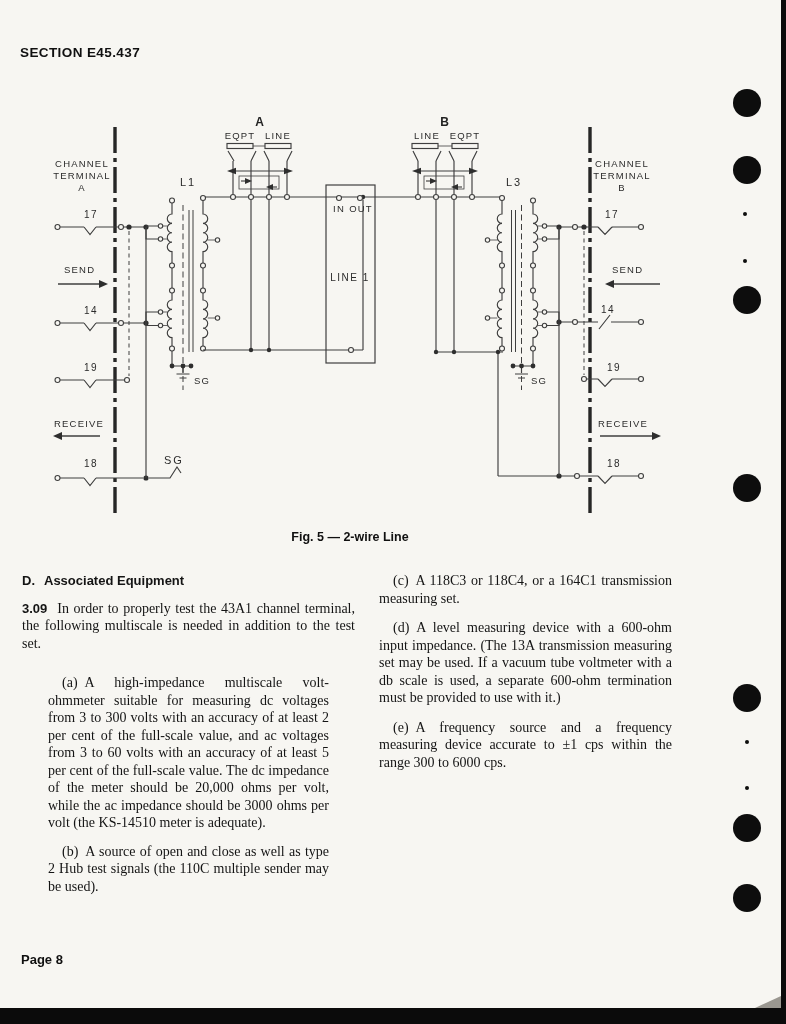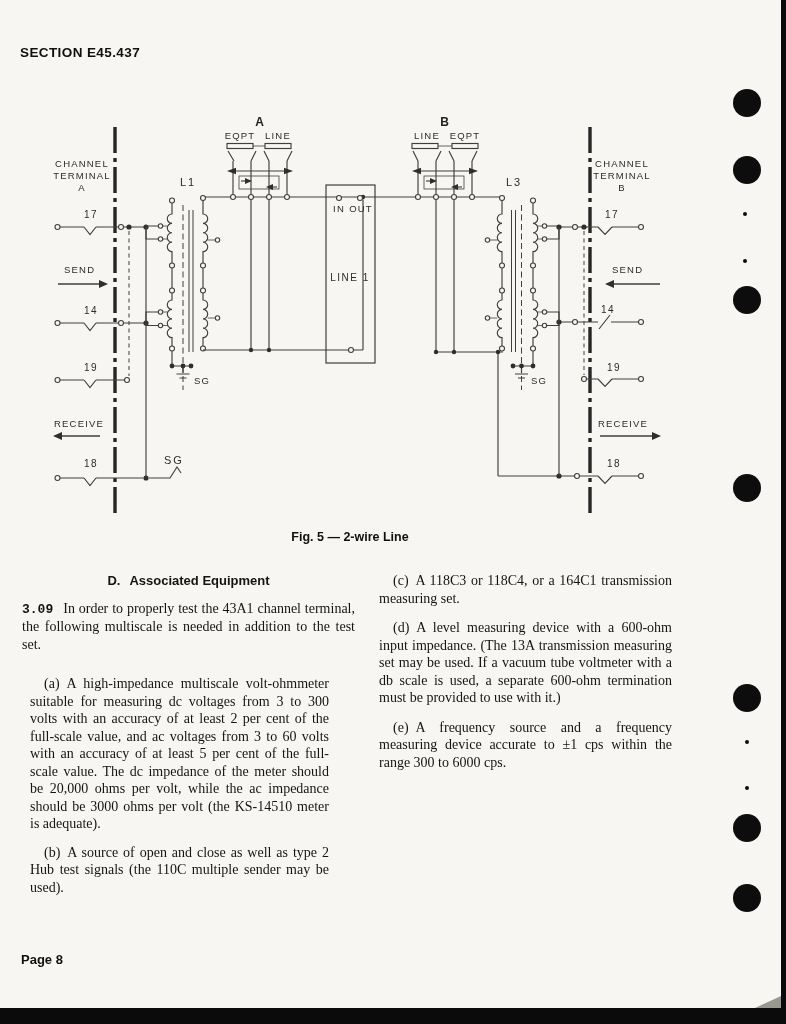--- a/index.html
+++ b/index.html
@@ -14,27 +14,27 @@
   .hdr{position:absolute;left:20px;top:45px;font-family:"Liberation Sans",sans-serif;
        font-weight:bold;font-size:13.5px;letter-spacing:.4px;color:#101010;}
   .ftr{position:absolute;left:21px;top:952px;font-family:"Liberation Sans",sans-serif;
        font-weight:bold;font-size:13px;color:#101010;}
   .cap{position:absolute;left:0;top:530px;width:700px;text-align:center;
        font-family:"Liberation Sans",sans-serif;font-weight:bold;font-size:12.5px;color:#101010;}
   
   .col{position:absolute;top:572px;font-size:14px;line-height:17.5px;text-align:justify;}
   #colL{left:22px;width:333px;}
   #colR{left:379px;width:293px;}
-  .h-d{font-family:"Liberation Sans",sans-serif;font-weight:bold;font-size:13px;margin:0 0 10px 0;text-align:center;}
+  .h-d{font-family:"Liberation Sans",sans-serif;font-weight:bold;font-size:13px;margin:0 0 10px 0;text-align:left;}
   .h-d .dlabel{padding-right:9px;}
   p{margin:0;}
   .p309{margin-bottom:22px;}
-  .pnum{font-family:Liberation Mono, monospace;font-weight:bold;font-size:13px;padding-right:10px;}
+  .pnum{font-family:Liberation Sans, sans-serif;font-weight:bold;font-size:13px;padding-right:10px;}
   .item{text-indent:14px;margin-bottom:11px;}
-  #colL .item{margin-left:8px;margin-right:26px;}
+  #colL .item{margin-left:26px;margin-right:26px;}
   #colR .item{margin-bottom:12px;}
   .ilabel{padding-right:7px;}
   .bi{font-weight:bold;font-style:italic;}
   
   #diagram{position:absolute;left:0;top:0;}
   .w{stroke:#3f3f3f;stroke-width:1.15;fill:none;}
   .wthin{stroke:#3f3f3f;stroke-width:.8;fill:none;}
   .wb{stroke:#262626;stroke-width:3.4;fill:none;stroke-dasharray:26 5 4 5;}
   .dsh{stroke:#3f3f3f;stroke-width:1;fill:none;stroke-dasharray:4 3.5;}
   .core{stroke:#3f3f3f;stroke-width:1;fill:none;stroke-dasharray:6 3.5;}

